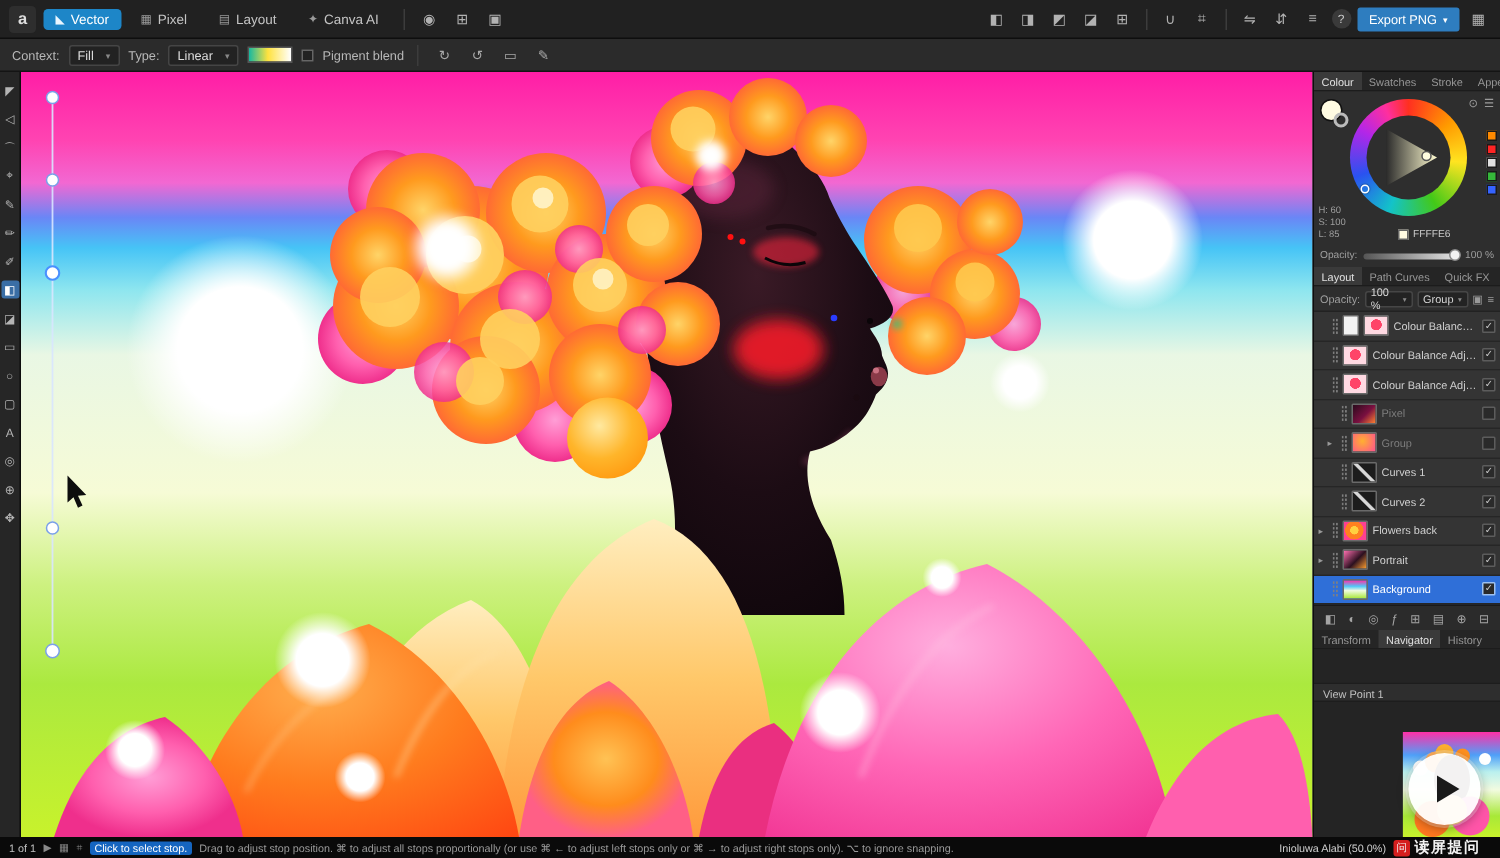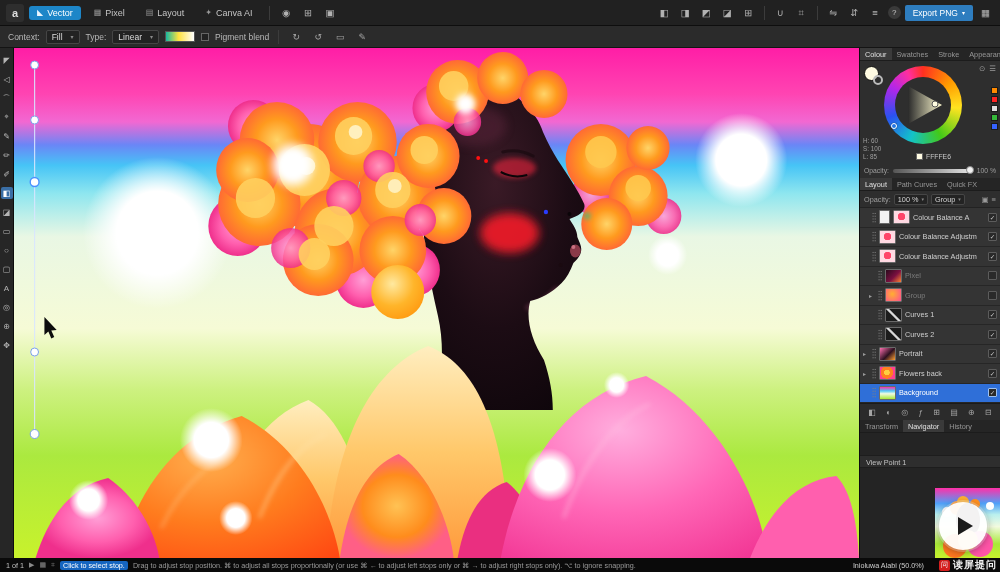--- a/index.html
+++ b/index.html
@@ -46,21 +46,21 @@
            display:flex; flex-direction:column; align-items:center; padding-top:6px; gap:7px;
            flex:0 0 auto; }
   .tool { width:12px; height:12px; display:flex; align-items:center; justify-content:center;
           font-size:8px; color:#b5b5b5; border-radius:2px; }
   .tool.active { background:#3a6ea5; color:#fff; }
 
   .canvas { flex:1; position:relative; background:#444; min-width:0; }
   .canvas svg { position:absolute; inset:0; }
 
   
-  .studio { width:141px; background:#2e2e2e; border-left:1px solid #0d0d0d; flex:0 0 auto;
+  .studio { width:125px; background:#2e2e2e; border-left:1px solid #0d0d0d; flex:0 0 auto;
             display:flex; flex-direction:column; color:#bbb; }
   .ptabs { height:13px; background:#252525; display:flex; align-items:stretch; flex:0 0 auto;
            border-bottom:1px solid #1c1c1c; }
   .ptab { padding:0 5px; font-size:7.3px; line-height:13px; color:#969696; white-space:nowrap; }
   .ptab.active { background:#3a3a3a; color:#e0e0e0; }
 
   .colour-body { height:117px; position:relative; flex:0 0 auto; background:#2e2e2e; }
   .fillswatch { position:absolute; left:4px; top:5px; width:15px; height:15px; border-radius:50%;
                 border:1px solid #111; }
   .strokeswatch { position:absolute; left:13px; top:14px; width:10px; height:10px; border-radius:50%;
@@ -132,21 +132,21 @@
 
   
   .statusbar { height:14px; background:#0a0a0a; display:flex; align-items:center; gap:5px;
                padding:0 6px; font-size:7.2px; color:#8a8a8a; flex:0 0 auto; position:relative; }
   .sb-page { color:#c0c0c0; }
   .sb-ic { color:#8a8a8a; font-size:7px; }
   .hint-hl { background:#1565c0; color:#fff; padding:0 3px; border-radius:2px; }
   .hint-rest { color:#9a9a9a; white-space:nowrap; overflow:hidden; text-overflow:ellipsis; max-width:600px; }
   .sb-doc { margin-left:auto; color:#cfcfcf; padding-right:70px; }
 
-  .watermark { position:absolute; right:3px; bottom:0; height:14px; display:flex; align-items:center;
+  .watermark { position:absolute; right:13px; bottom:0; height:14px; display:flex; align-items:center;
                gap:3px; z-index:60; opacity:0.95; }
   .wm-ic { width:11px; height:11px; background:#e02020; border-radius:2px; color:#fff; font-size:7px;
            display:flex; align-items:center; justify-content:center; }
   .wm-text { color:#fff; font-size:10px; font-weight:bold; letter-spacing:1px; }
 
   .playbtn { position:absolute; right:13px; bottom:22px; width:48px; height:48px; border-radius:50%;
              background:rgba(255,255,255,0.95); z-index:50; display:flex; align-items:center;
              justify-content:center; box-shadow:0 0 0 2px rgba(255,255,255,0.25), 0 2px 8px rgba(0,0,0,0.4); }
   .playtri { width:0; height:0; border-left:15px solid #1a1a1a; border-top:9px solid transparent;
              border-bottom:9px solid transparent; margin-left:5px; }
@@ -554,29 +554,29 @@
         <div class="lrow indent">
           <span class="chev"></span>
             <span class="grip"></span>
           <span class="thumb th-curves"></span>
           <span class="lname">Curves 2</span>
           <span class="vis">✓</span>
         </div>
         <div class="lrow">
           <span class="chev">▸</span>
           <span class="grip"></span>
-          <span class="thumb th-portrait"></span>
-          <span class="lname">Portrait</span>
+          <span class="thumb th-flowers"></span>
+          <span class="lname">Flowers back</span>
           <span class="vis">✓</span>
         </div>
         <div class="lrow">
           <span class="chev">▸</span>
           <span class="grip"></span>
-          <span class="thumb th-flowers"></span>
-          <span class="lname">Flowers back</span>
+          <span class="thumb th-portrait"></span>
+          <span class="lname">Portrait</span>
           <span class="vis">✓</span>
         </div>
         <div class="lrow selected">
           <span class="chev"></span>
             <span class="grip"></span>
           <span class="thumb th-bg"></span>
           <span class="lname">Background</span>
           <span class="vis">✓</span>
         </div>
       </div>

